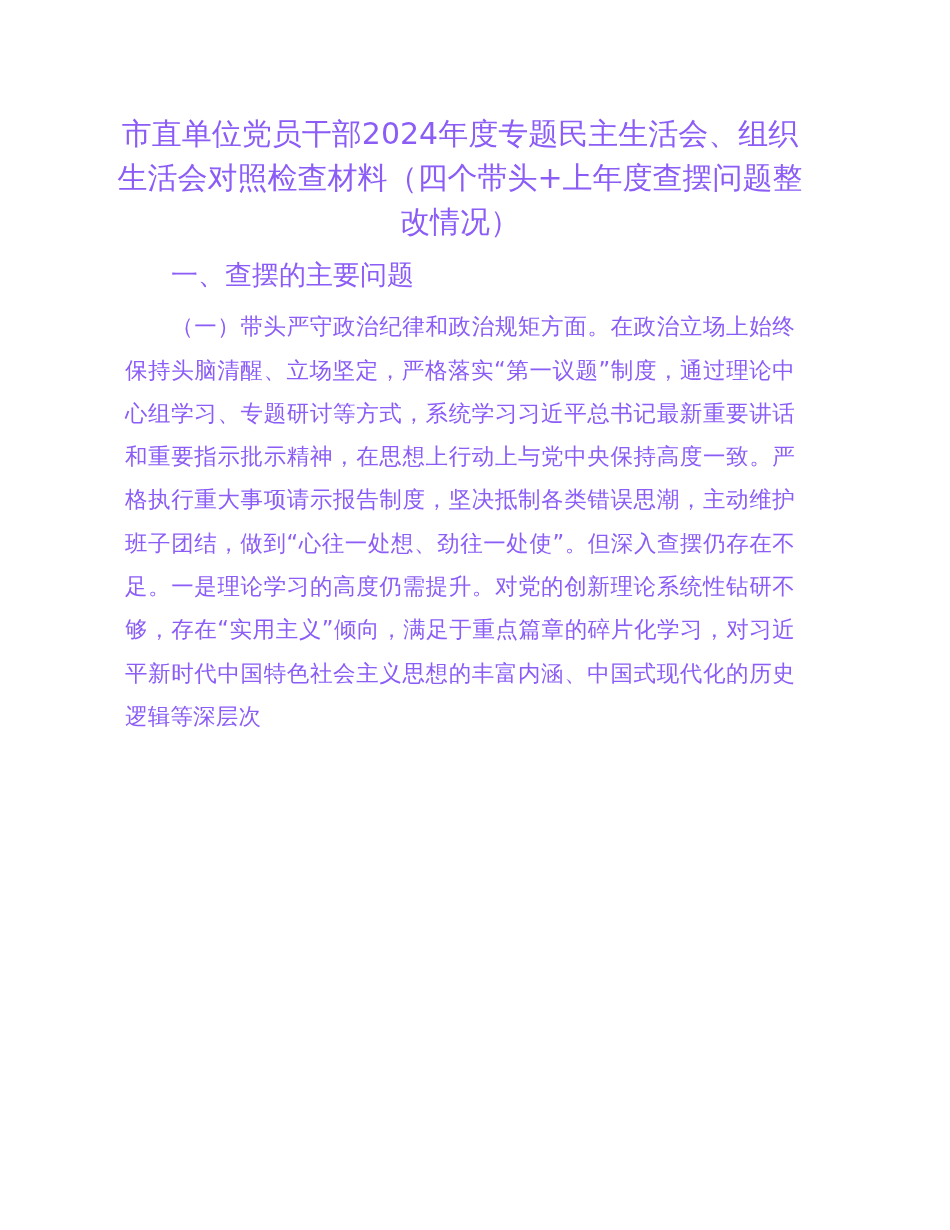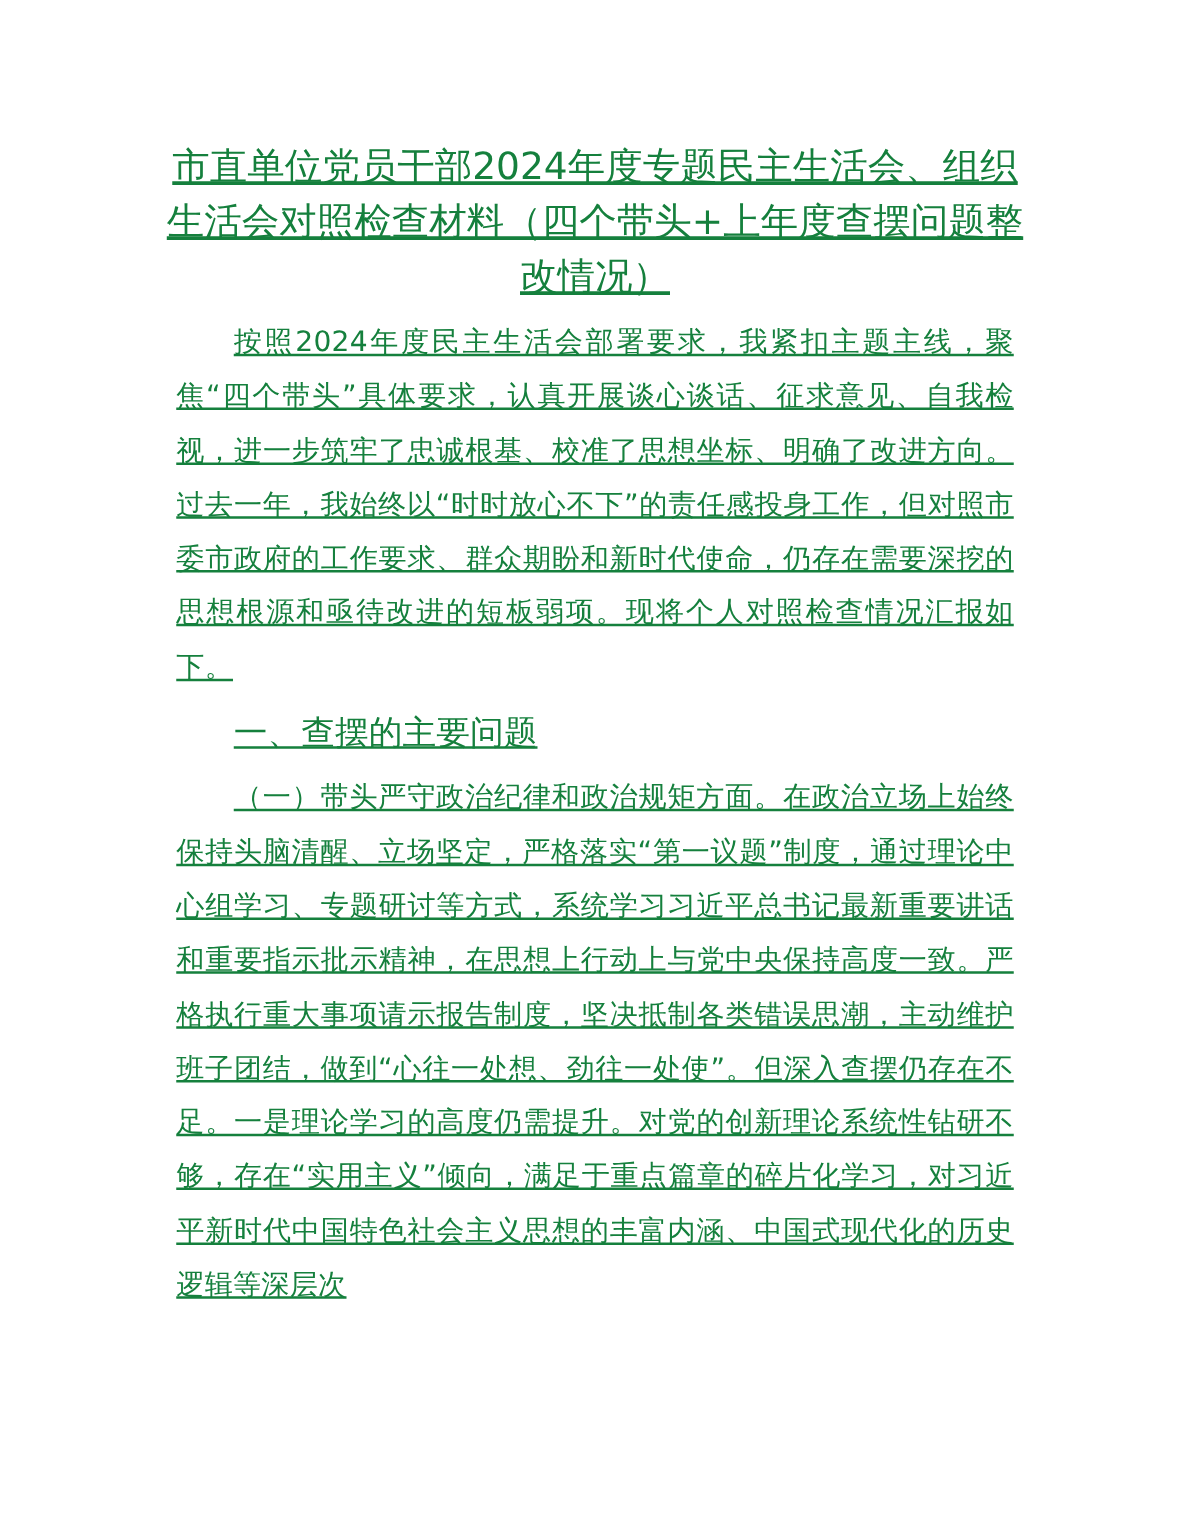--- a/index.html
+++ b/index.html
@@ -1,36 +1,34 @@
 <!DOCTYPE html>
 <html><head>
   <meta charset="utf-8">
   <style>
     html, body { margin: 0; padding: 0; background: #ffffff; }
     body { width: 950px; height: 1230px; position: relative; overflow: hidden; }
     .page {
-      position: absolute; left: 141px; top: 112px; width: 670px;
-      color: #15803d;
+      position: absolute; left: 125px; top: 112px; width: 670px;
+      color: #8b5cf6;
       font-family: "DejaVu Sans", "Liberation Sans", sans-serif;
-      text-decoration: underline;
     }
     .title {
       text-align: center; font-size: 30px; line-height: 44px;
       margin: 0 -14px 0 -14px; letter-spacing: 0px; font-weight: normal;
     }
     .body-p {
       font-size: 22.5px; line-height: 43.3px; margin: 0;
       text-align: justify; text-justify: inter-character;
       letter-spacing: 0.2px;
     }
     .indent { text-indent: 46px; }
     .gap-top { margin-top: 9px; }
     .heading { font-size: 27px; line-height: 43.3px; margin: 9px 0 0 0; text-indent: 46px; }
   </style>
 </head>
 <body>
 
 <div class="page">
   <h1 class="title">市直单位党员干部2024年度专题民主生活会、组织生活会对照检查材料（四个带头+上年度查摆问题整改情况）</h1>
-  <p class="body-p indent gap-top">按照2024年度民主生活会部署要求，我紧扣主题主线，聚焦“四个带头”具体要求，认真开展谈心谈话、征求意见、自我检视，进一步筑牢了忠诚根基、校准了思想坐标、明确了改进方向。过去一年，我始终以“时时放心不下”的责任感投身工作，但对照市委市政府的工作要求、群众期盼和新时代使命，仍存在需要深挖的思想根源和亟待改进的短板弱项。现将个人对照检查情况汇报如下。</p>
   <p class="heading">一、查摆的主要问题</p>
   <p class="body-p indent gap-top">（一）带头严守政治纪律和政治规矩方面。在政治立场上始终保持头脑清醒、立场坚定，严格落实“第一议题”制度，通过理论中心组学习、专题研讨等方式，系统学习习近平总书记最新重要讲话和重要指示批示精神，在思想上行动上与党中央保持高度一致。严格执行重大事项请示报告制度，坚决抵制各类错误思潮，主动维护班子团结，做到“心往一处想、劲往一处使”。但深入查摆仍存在不足。一是理论学习的高度仍需提升。对党的创新理论系统性钻研不够，存在“实用主义”倾向，满足于重点篇章的碎片化学习，对习近平新时代中国特色社会主义思想的丰富内涵、中国式现代化的历史逻辑等深层次</p>
 </div>
 
 </body></html>

